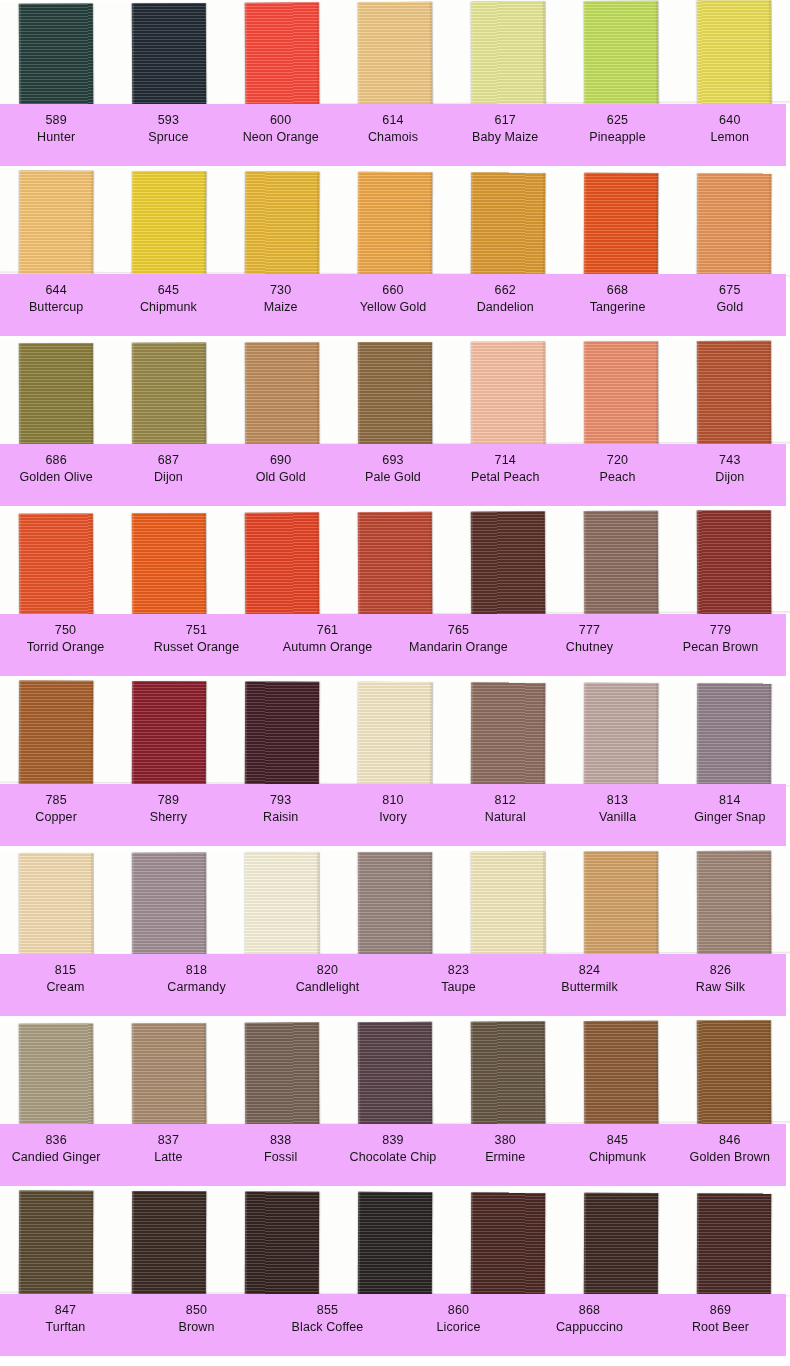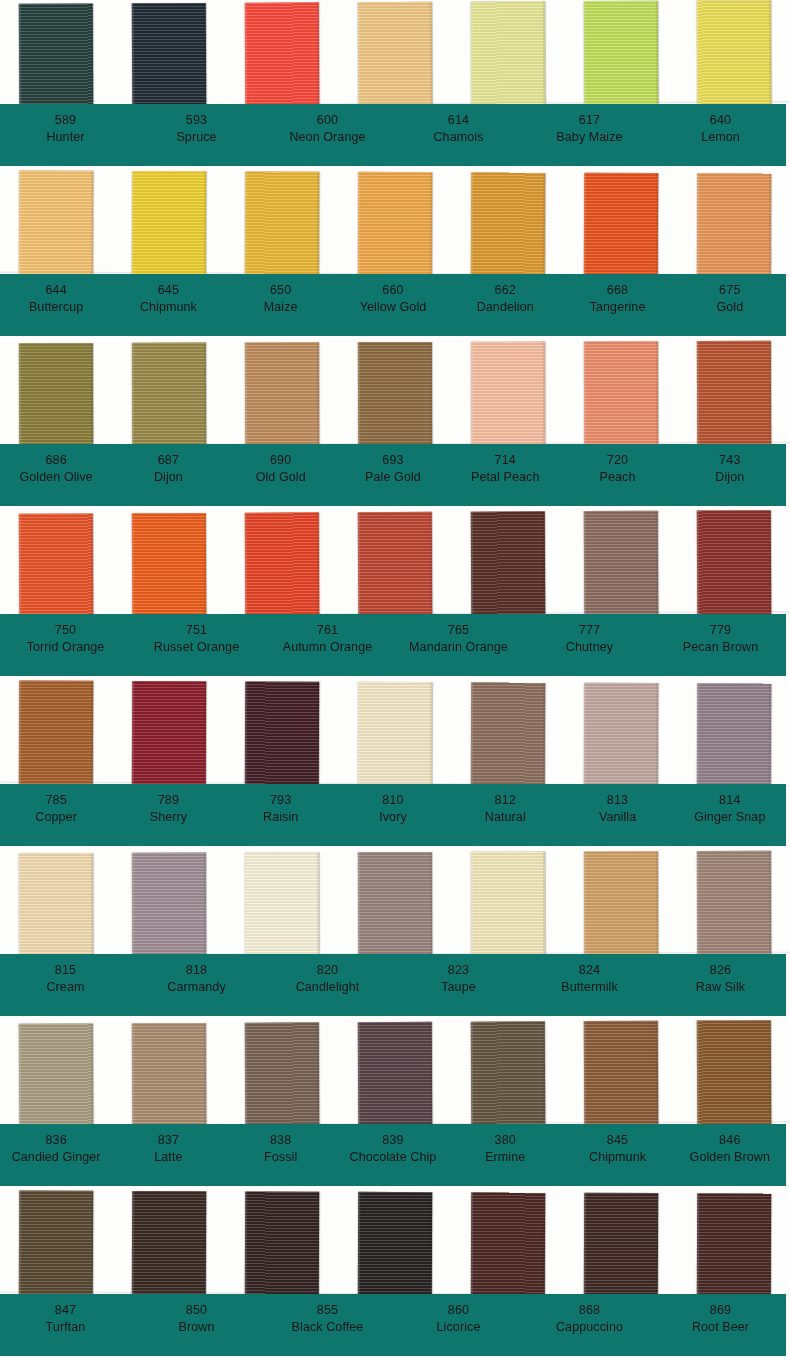--- a/index.html
+++ b/index.html
@@ -93,21 +93,21 @@
     pointer-events: none;
   }
 
   .labels {
     position: absolute;
     left: 0;
     right: 4px;
     top: 104px;
     height: 62px;
     display: flex;
-    background: #0f766e;
+    background: #f0abfc;
   }
   .label-cell {
     flex: 1 1 0;
     text-align: center;
     padding-top: 8px;
     color: #151515;
     line-height: 1.35;
   }
   .code {
     display: block;
@@ -164,20 +164,24 @@
         </div>
         <div class="label-cell">
           <span class="code">614</span>
           <span class="name">Chamois</span>
         </div>
         <div class="label-cell">
           <span class="code">617</span>
           <span class="name">Baby Maize</span>
         </div>
         <div class="label-cell">
+          <span class="code">625</span>
+          <span class="name">Pineapple</span>
+        </div>
+        <div class="label-cell">
           <span class="code">640</span>
           <span class="name">Lemon</span>
         </div>
       </div>
     </div>
     <div class="swatch-row">
       <div class="strip tilt-b">
         <div class="cell">
           <div class="ribbon" style="background: rgb(244, 196, 115);"></div>
         </div>
@@ -203,21 +207,21 @@
       <div class="labels">
         <div class="label-cell">
           <span class="code">644</span>
           <span class="name">Buttercup</span>
         </div>
         <div class="label-cell">
           <span class="code">645</span>
           <span class="name">Chipmunk</span>
         </div>
         <div class="label-cell">
-          <span class="code">650</span>
+          <span class="code">730</span>
           <span class="name">Maize</span>
         </div>
         <div class="label-cell">
           <span class="code">660</span>
           <span class="name">Yellow Gold</span>
         </div>
         <div class="label-cell">
           <span class="code">662</span>
           <span class="name">Dandelion</span>
         </div>

